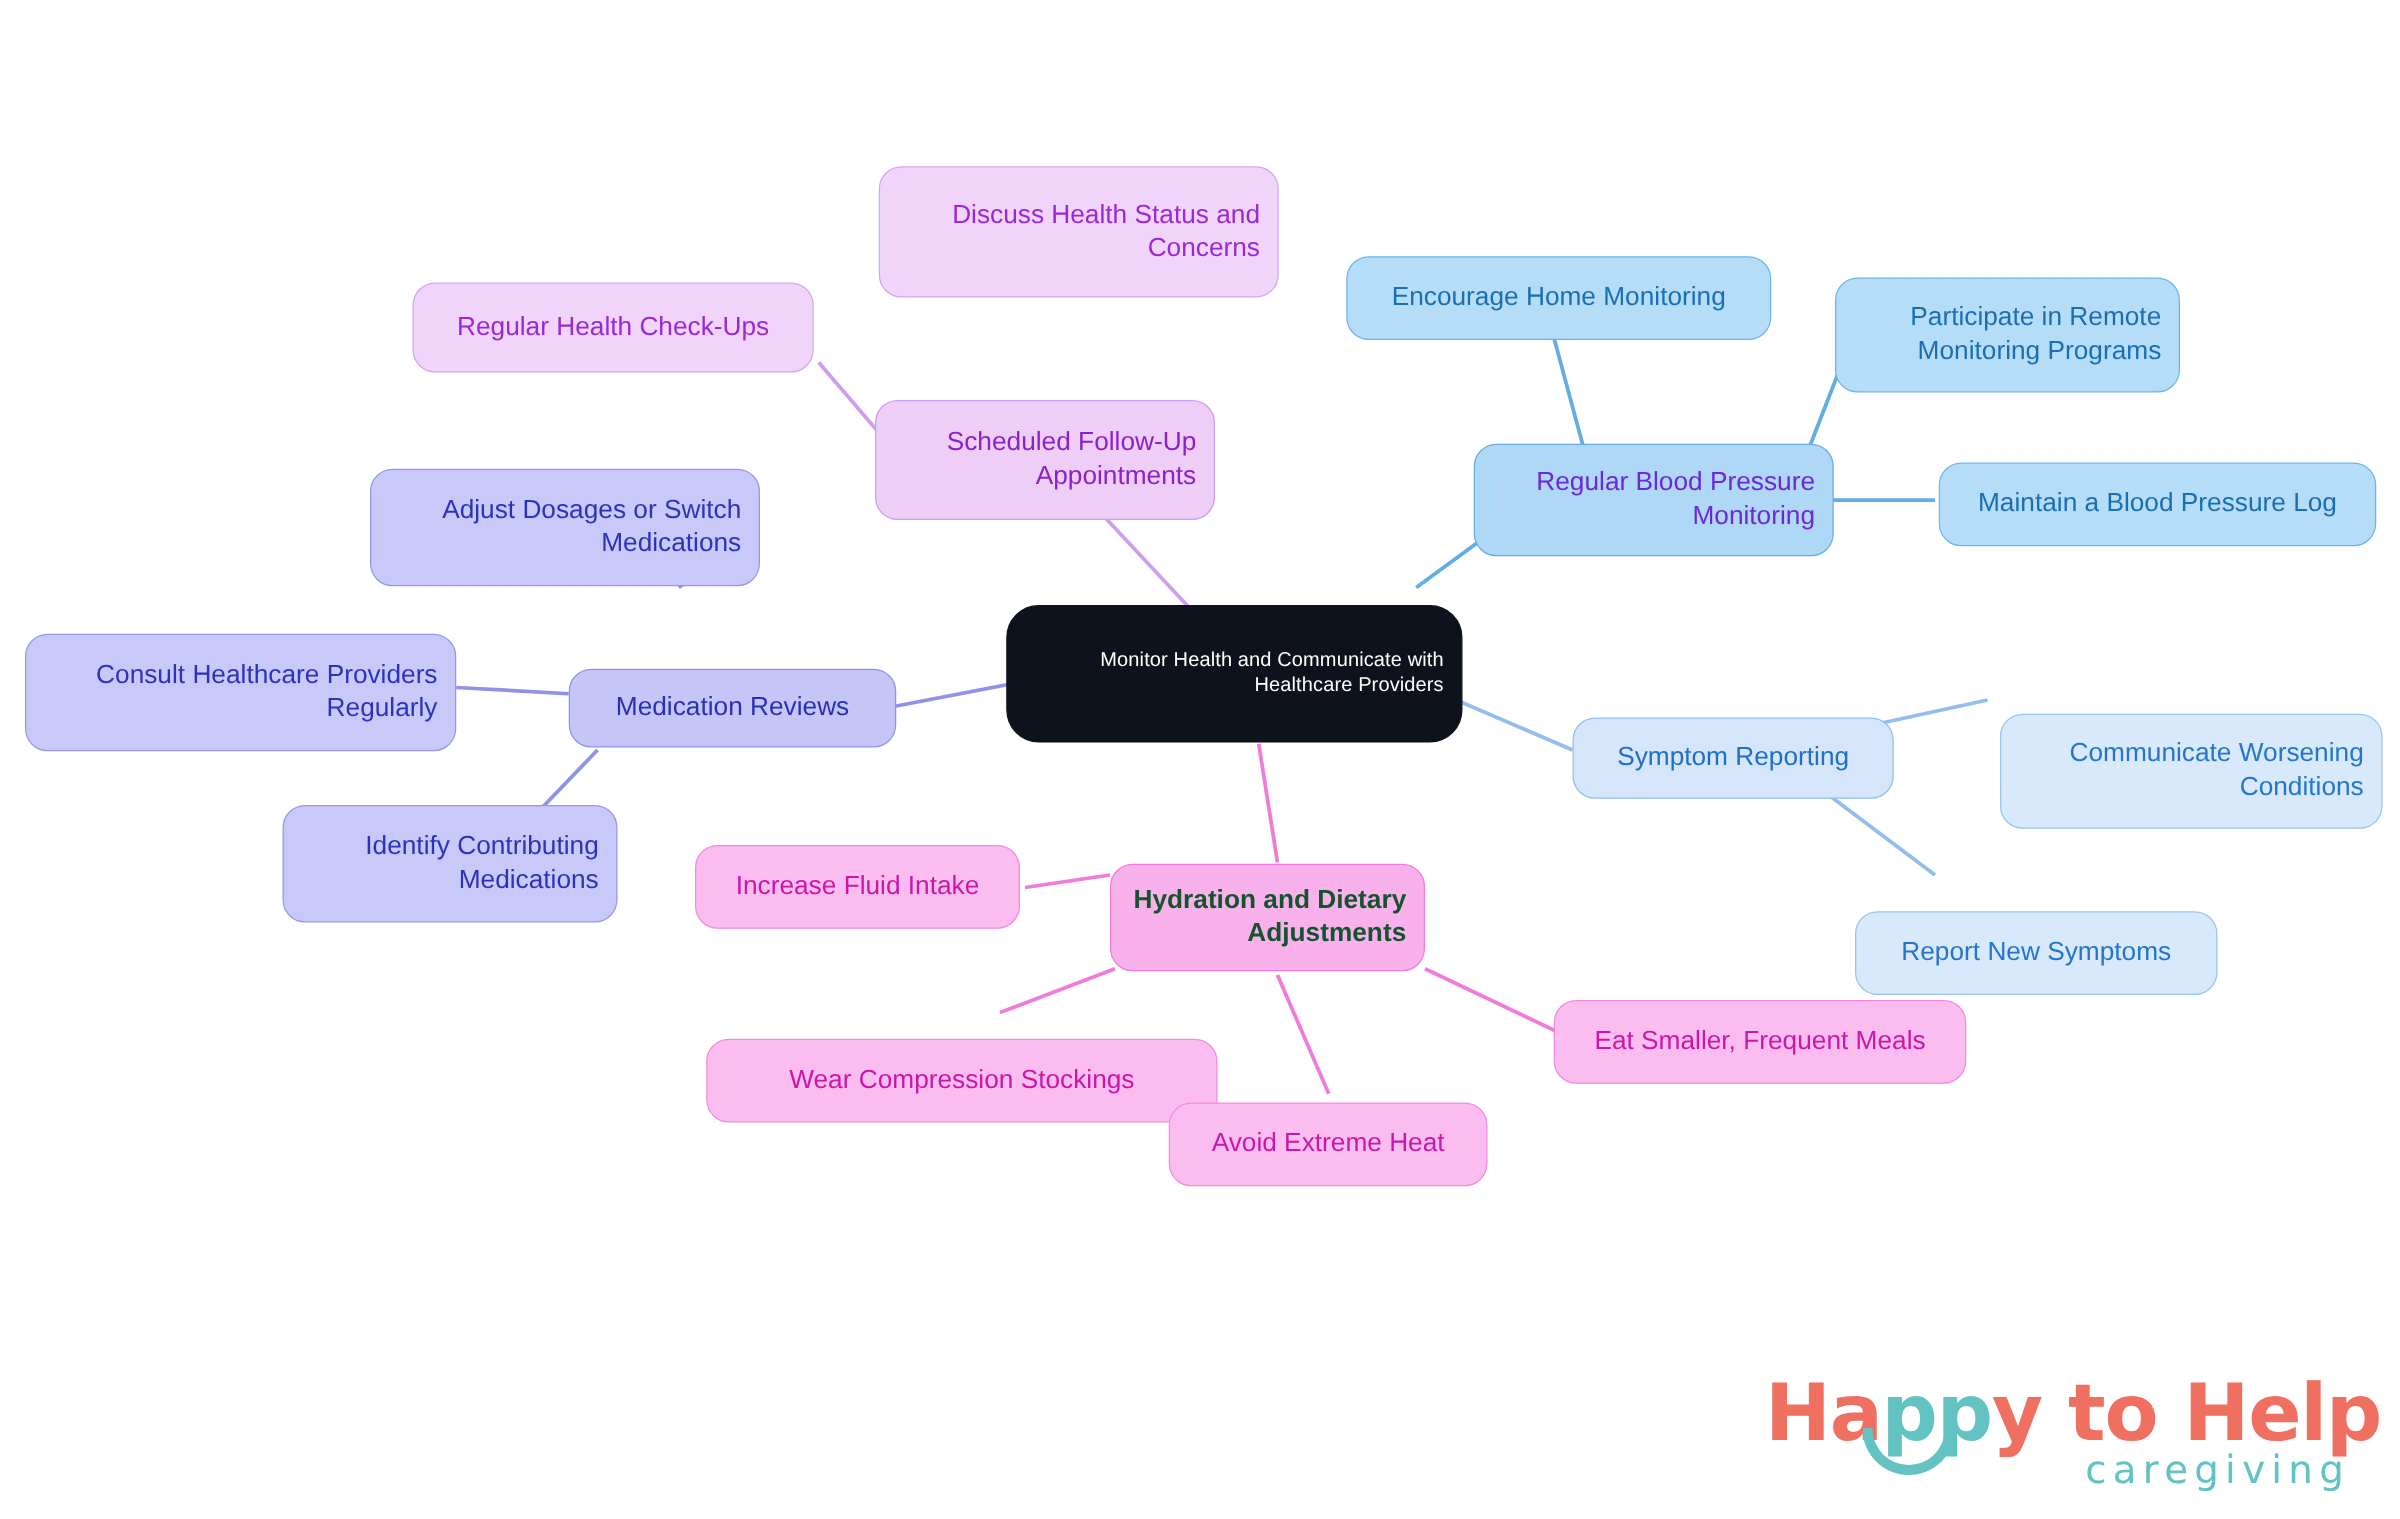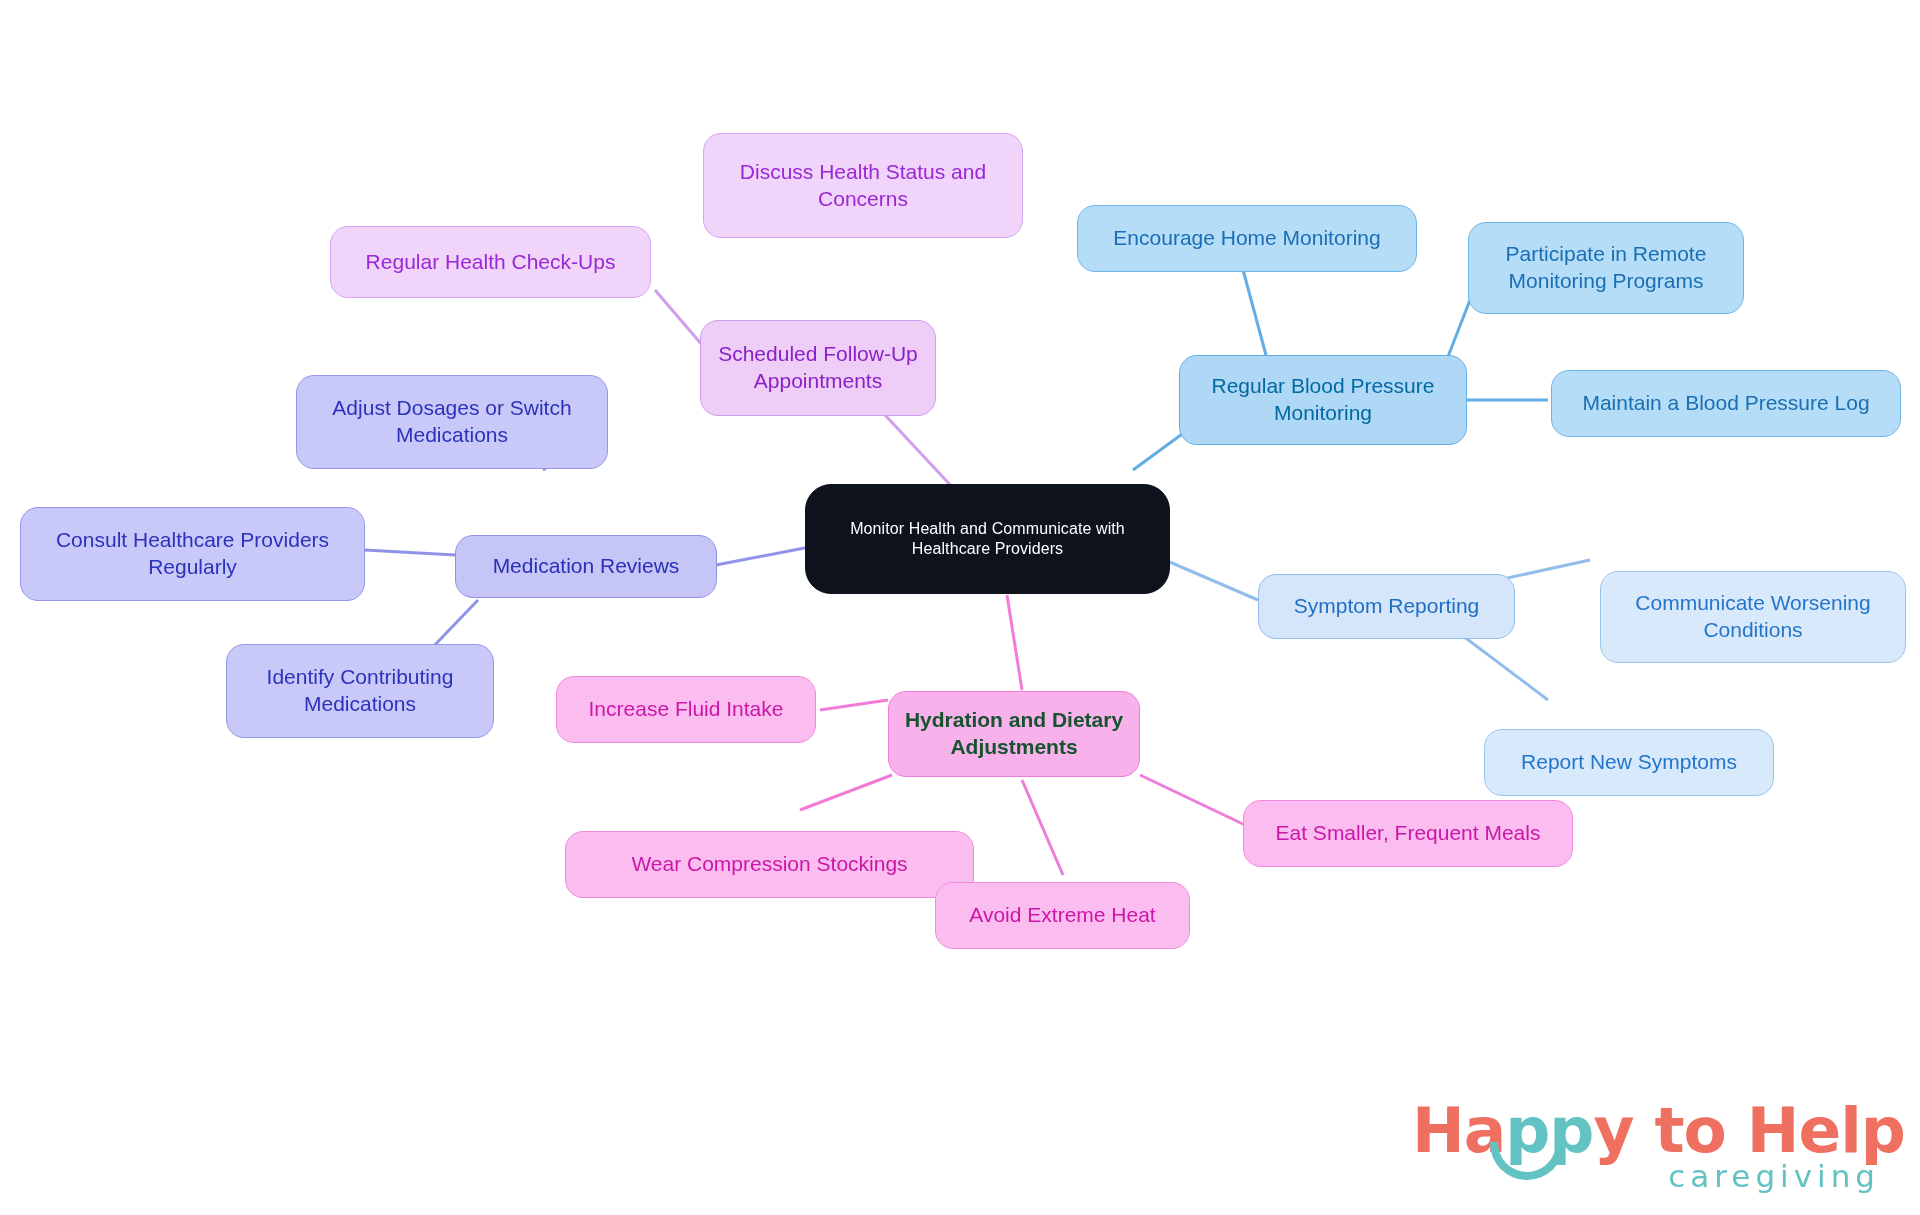--- a/index.html
+++ b/index.html
@@ -6,39 +6,39 @@
   body{
     width:1920px;height:1215px;background:#ffffff;
     font-family:"Liberation Sans", sans-serif;
     position:relative;overflow:hidden;
   }
   #canvas{position:absolute;inset:0;width:1920px;height:1215px;}
   svg.edges{position:absolute;left:0;top:0;width:1920px;height:1215px;}
   .node{
     position:absolute;box-sizing:border-box;
     display:flex;align-items:center;justify-content:center;
-    text-align:center;border-radius:18px;border-style:solid;border-width:1.6px;
+    text-align:right;border-radius:18px;border-style:solid;border-width:1.6px;
     line-height:1.28;padding:6px 14px;
   }
   .node span{display:block;}
   .root{
     background:#0d121c;border-color:#0d121c;color:#ffffff;
     border-radius:26px;font-size:16px;letter-spacing:.1px;
   }
   
   .c-violet   {background:#eecdf7;border-color:#cf9ef0;color:#8b21c6;}
   .c-violet-l {background:#f0d4fa;border-color:#d3a6f2;color:#9b27d6;}
   
   .c-peri     {background:#c5c6f7;border-color:#8f93e8;color:#2b2fb5;}
   .c-peri-l   {background:#c8c9f9;border-color:#9498ea;color:#2d32bb;}
   
   .c-pink     {background:#f9b1ec;border-color:#f07bd9;color:#14532d;font-weight:bold;}
   .c-pink-l   {background:#fbbdf0;border-color:#f389df;color:#cb16a7;}
   
-  .c-blue     {background:#aed8f5;border-color:#62aee4;color:#0369a1;}
+  .c-blue     {background:#aed8f5;border-color:#62aee4;color:#6d28d9;}
   .c-blue-l   {background:#b6ddf8;border-color:#6cb5e8;color:#1a6fb3;}
   
   .c-pale     {background:#d5e6fb;border-color:#93bdea;color:#1f6fc4;}
   .c-pale-l   {background:#d9e9fc;border-color:#9cc3ec;color:#2376c9;margin-top:39px;}
 
   .logo{position:absolute;left:1412px;top:1098px;width:470px;height:104px;}
   .logo-top{position:relative;height:66px;}
   .logo-word{
     position:absolute;left:0;top:-4px;white-space:nowrap;
     font-size:63px;font-weight:bold;letter-spacing:-1px;
@@ -87,21 +87,21 @@
 
     <path d="M1165,560 L1258,600" stroke="#93bdea" stroke-width="3" fill="none"></path>
     <path d="M1498,580 L1590,560" stroke="#93bdea" stroke-width="3" fill="none"></path>
     <path d="M1455,630 L1548,700" stroke="#93bdea" stroke-width="3" fill="none"></path>
   </svg>
 
   <div class="node root" style="left:805px;top:484px;width:365px;height:110px;">
     <span>Monitor Health and Communicate with Healthcare Providers</span>
   </div>
 
-  <div class="node c-violet" style="left:700px;top:320px;width:236px;height:96px;font-size:21px;">
+  <div class="node c-violet" style="left:700px;top:320px;width:272px;height:96px;font-size:21px;">
     <span>Scheduled Follow-Up Appointments</span>
   </div>
   <div class="node c-violet-l" style="left:703px;top:133px;width:320px;height:105px;font-size:21px;">
     <span>Discuss Health Status and Concerns</span>
   </div>
   <div class="node c-violet-l" style="left:330px;top:226px;width:321px;height:72px;font-size:21px;">
     <span>Regular Health Check-Ups</span>
   </div>
 
   <div class="node c-peri-l" style="left:296px;top:375px;width:312px;height:94px;font-size:21px;">

